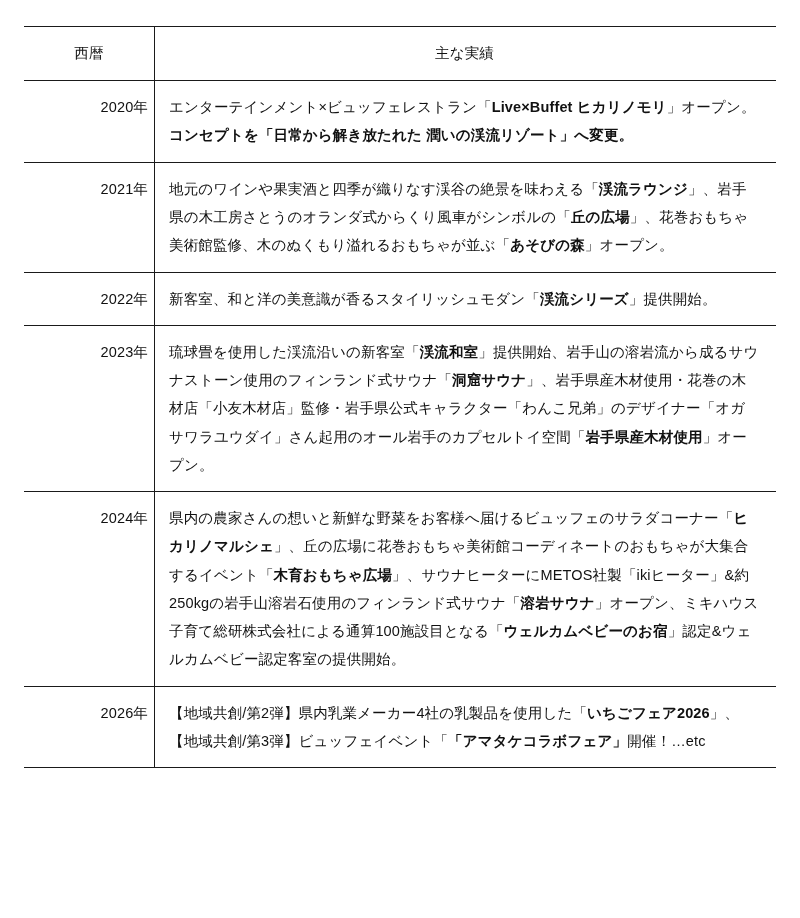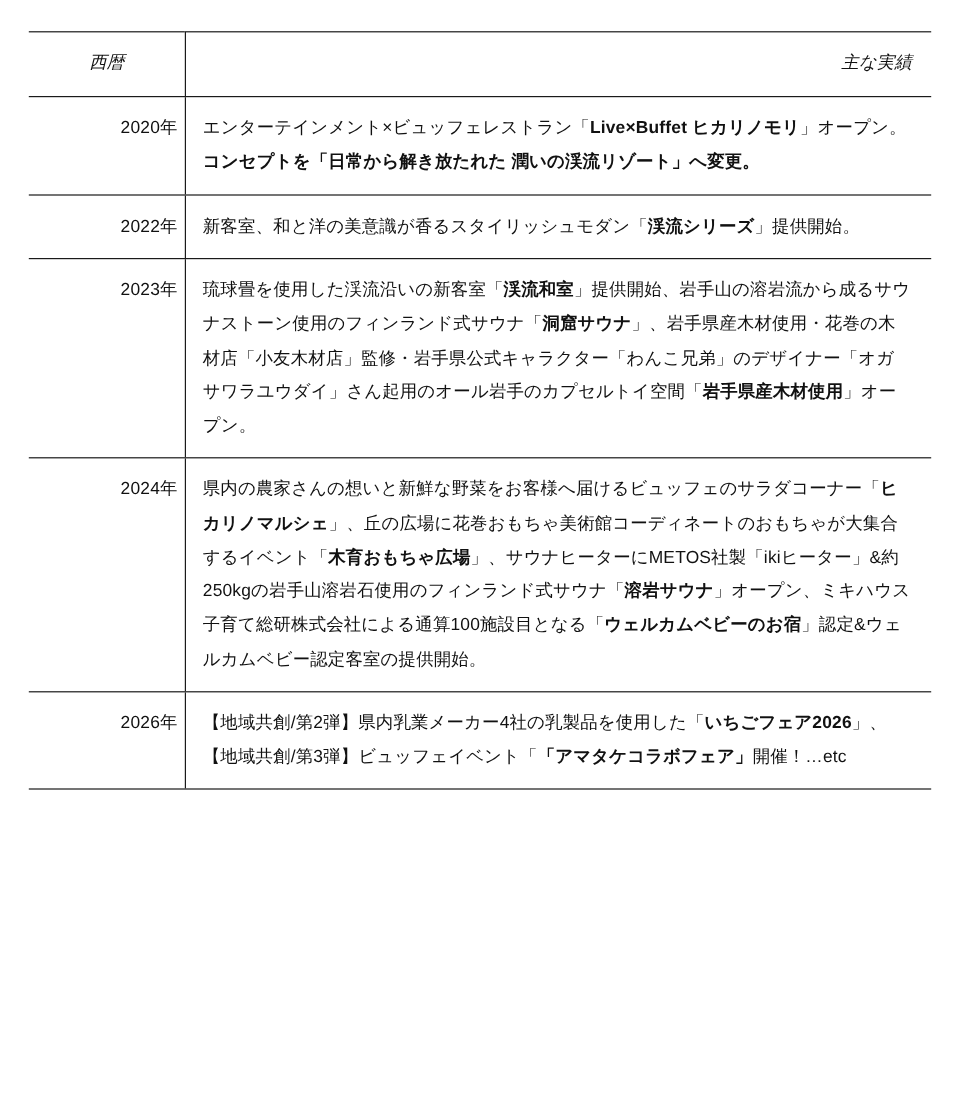--- a/index.html
+++ b/index.html
@@ -45,45 +45,48 @@
   table.history td.desc {
     border-left: 1px solid #1a1a1a;
     padding-left: 14px;
     padding-right: 16px;
   }
   table.history tr.head td {
     font-size: 14.5px;
     padding-top: 15px;
     padding-bottom: 15px;
     line-height: 1.6;
-    font-style: italic;
   }
   table.history tr.head td.year {
     text-align: center;
   }
   table.history tr.head td.desc {
-    text-align: right;
+    text-align: center;
   }
   .desc b {
     font-weight: bold;
   }
 </style>
 </head>
 <body>
 
 <div class="page">
   <table class="history">
     <tbody>
       <tr class="head">
         <td class="year">西暦</td>
         <td class="desc">主な実績</td>
       </tr>
     <tr>
           <td class="year">2020年</td>
           <td class="desc"><span>エンターテインメント×ビュッフェレストラン「</span><b>Live×Buffet ヒカリノモリ</b><span>」オープン。</span><b>コンセプトを「日常から解き放たれた 潤いの渓流リゾート」へ変更。</b></td>
+        </tr>
+        <tr>
+          <td class="year">2021年</td>
+          <td class="desc"><span>地元のワインや果実酒と四季が織りなす渓谷の絶景を味わえる「</span><b>渓流ラウンジ</b><span>」、岩手県の木工房さとうのオランダ式からくり風車がシンボルの「</span><b>丘の広場</b><span>」、花巻おもちゃ美術館監修、木のぬくもり溢れるおもちゃが並ぶ「</span><b>あそびの森</b><span>」オープン。</span></td>
         </tr>
         <tr>
           <td class="year">2022年</td>
           <td class="desc"><span>新客室、和と洋の美意識が香るスタイリッシュモダン「</span><b>渓流シリーズ</b><span>」提供開始。</span></td>
         </tr>
         <tr>
           <td class="year">2023年</td>
           <td class="desc"><span>琉球畳を使用した渓流沿いの新客室「</span><b>渓流和室</b><span>」提供開始、岩手山の溶岩流から成るサウナストーン使用のフィンランド式サウナ「</span><b>洞窟サウナ</b><span>」、岩手県産木材使用・花巻の木材店「小友木材店」監修・岩手県公式キャラクター「わんこ兄弟」のデザイナー「オガサワラユウダイ」さん起用のオール岩手のカプセルトイ空間「</span><b>岩手県産木材使用</b><span>」オープン。</span></td>
         </tr>
         <tr>

